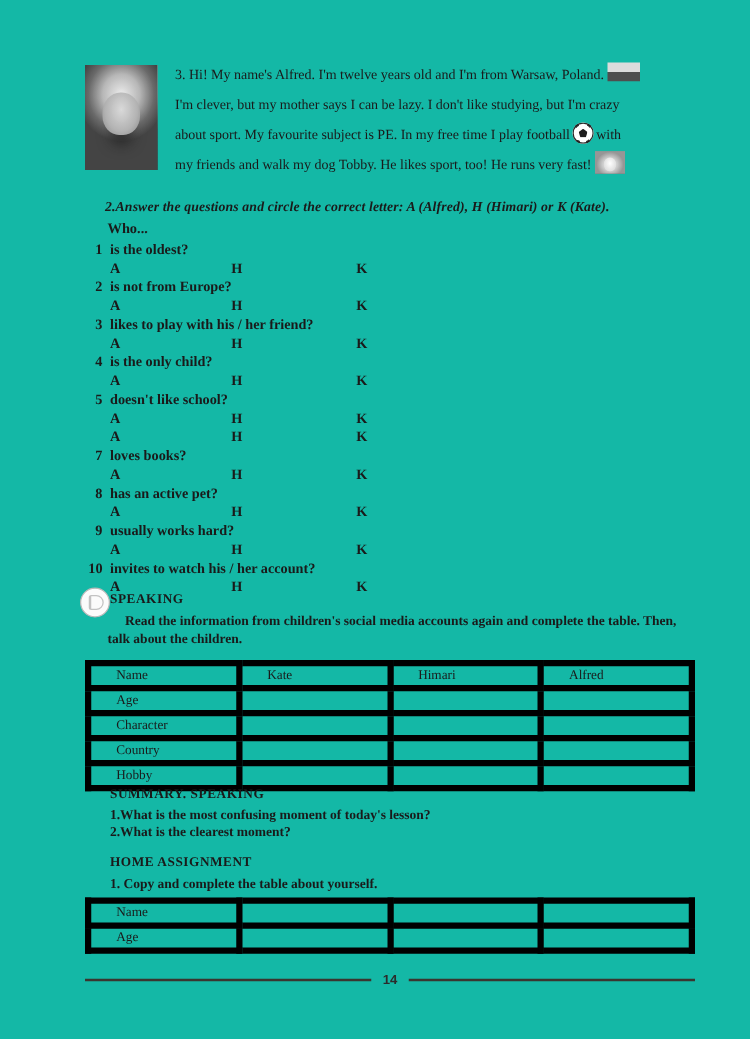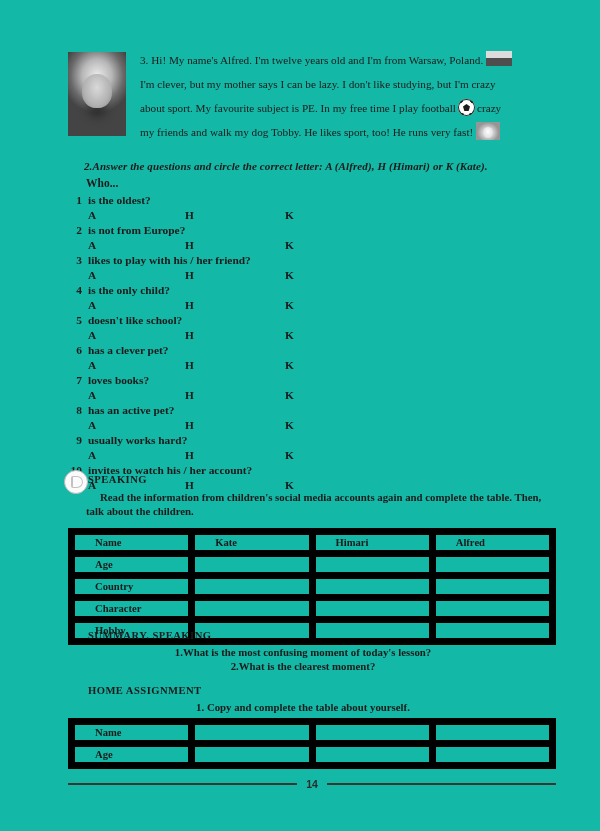--- a/index.html
+++ b/index.html
@@ -208,34 +208,34 @@
 
   .sec-body {
     position: absolute;
     font-weight: bold;
     font-size: 10.8px;
     line-height: 14px;
   }
   #speaking-body { left: 86px; top: 490px; width: 470px; text-indent: 14px; }
   #summary-body  { left: 88px; top: 645px; width: 430px; }
   #home-body     { left: 88px; top: 700px; width: 430px; }
-  .sec-body p { margin: 0; text-align: center; }
+  .sec-body p { margin: 0; }
 
   
   .grid {
     position: absolute;
     border-collapse: collapse;
     table-layout: fixed;
   }
   .grid td {
-    border: 7px solid #000000;
+    border: 5px solid #000000;
     height: 15px;
     padding: 0 0 0 20px;
     font-size: 10.6px;
-    font-weight: bold;
+    font-weight: normal;
     vertical-align: middle;
     line-height: 15px;
   }
   #table-profile { left: 68px; top: 528px; width: 488px; }
   #table-home    { left: 68px; top: 718px; width: 488px; }
 
   
   .footer {
     position: absolute;
     left: 68px;
@@ -261,21 +261,21 @@
 <body>
 
 <div class="page">
 
   <div class="intro">
     <div class="photo"></div>
     <div class="para">
       <span class="lead">3.</span>
       <span>Hi! My name's Alfred. I'm twelve years old and I'm from Warsaw, Poland.</span><span class="flag-pl"></span><br>
       <span>I'm clever, but my mother says I can be lazy. I don't like studying, but I'm crazy</span><br>
-      <span>about sport. My favourite subject is PE. In my free time I play football</span><span class="ball"></span><span>crazy</span><br>
+      <span>about sport. My favourite subject is PE. In my free time I play football</span><span class="ball"></span><span>with</span><br>
       <span>my friends and walk my dog Tobby. He likes sport, too! He runs very fast!</span><span class="dog"></span>
     </div>
   </div>
 
   <div class="ex-instruction">2.Answer the questions and circle the correct letter: A (Alfred), H (Himari) or K (Kate).</div>
   <div class="who-line">Who...</div>
 
   <div class="qlist">
 
     <div class="q-item">
@@ -327,23 +327,20 @@
         <span class="q-num">5</span><span>doesn't like school?</span>
       </div>
       <div class="q-opts">
         <span class="opt opt-a">A</span>
         <span class="opt opt-h">H</span>
         <span class="opt opt-k">K</span>
       </div>
     </div>
 
     <div class="q-item">
-      <div class="q-text">
-        <span class="q-num">6</span><span>has a clever pet?</span>
-      </div>
       <div class="q-opts">
         <span class="opt opt-a">A</span>
         <span class="opt opt-h">H</span>
         <span class="opt opt-k">K</span>
       </div>
     </div>
 
     <div class="q-item">
       <div class="q-text">
         <span class="q-num">7</span><span>loves books?</span>
@@ -402,27 +399,27 @@
       <td>Himari</td>
       <td>Alfred</td>
     </tr>
     <tr>
       <td>Age</td>
       <td></td>
       <td></td>
       <td></td>
     </tr>
     <tr>
+      <td>Character</td>
+      <td></td>
+      <td></td>
+      <td></td>
+    </tr>
+    <tr>
       <td>Country</td>
-      <td></td>
-      <td></td>
-      <td></td>
-    </tr>
-    <tr>
-      <td>Character</td>
       <td></td>
       <td></td>
       <td></td>
     </tr>
     <tr>
       <td>Hobby</td>
       <td></td>
       <td></td>
       <td></td>
     </tr>

